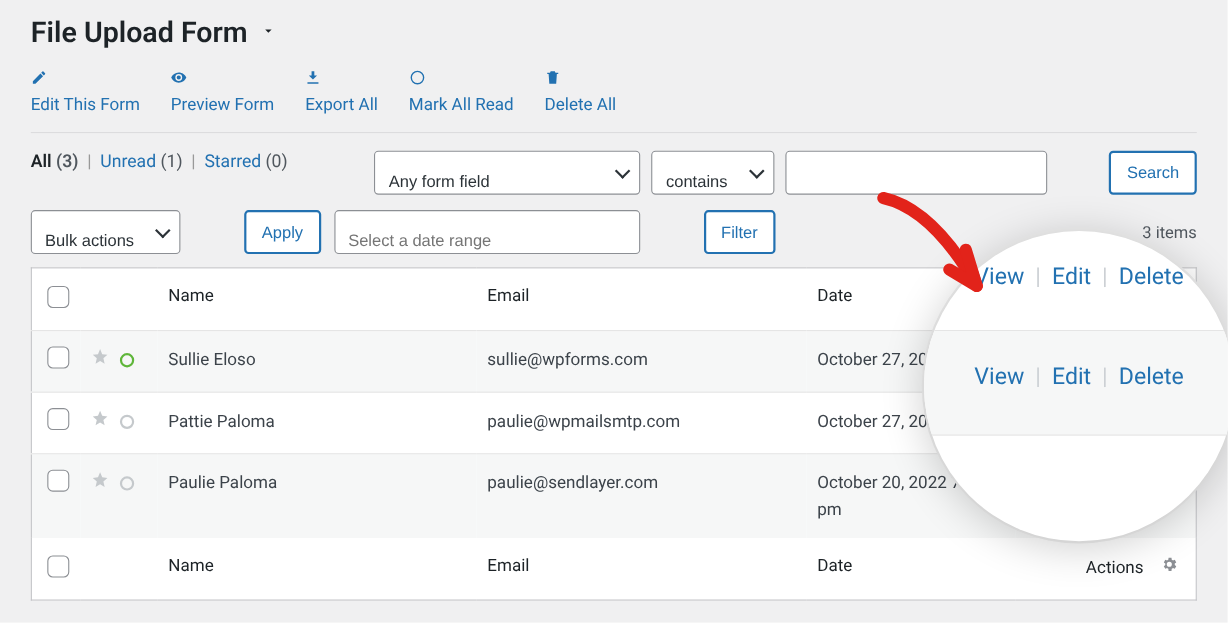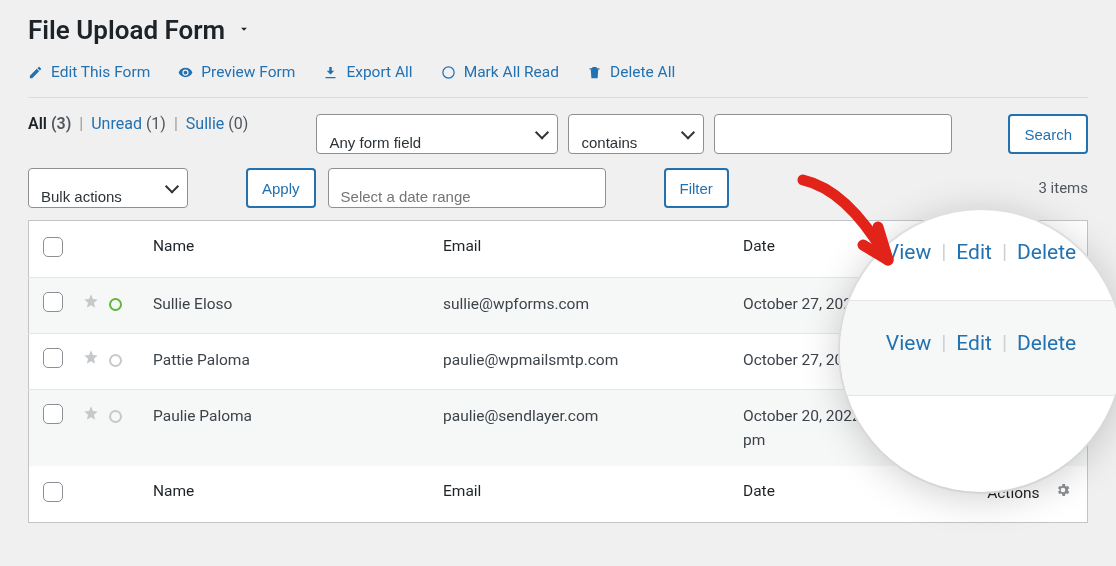--- a/index.html
+++ b/index.html
@@ -11,26 +11,26 @@
       color: #1d2327;
       position: relative;
     }
     .title-row { display: flex; align-items: center; gap: 12px; margin-bottom: 18px; }
     .title { font-size: 26px; font-weight: 600; color: #1d2327; }
     .chevron-down { font-size: 14px; color: #1d2327; cursor: pointer; }
 
     .action-links { display: flex; gap: 28px; margin-bottom: 16px; flex-wrap: wrap; }
     .action-link {
       display: inline-flex;
-      align-items: center;
       gap: 8px;
       color: #2271b1;
       text-decoration: none;
       font-size: 15.5px;
       cursor: pointer;
+      flex-direction: column;
     }
     .action-link svg { width: 15px; height: 15px; fill: #2271b1; flex: none; }
 
     .hr { border: none; border-top: 1px solid #dcdcde; margin-bottom: 16px; }
 
     .controls-row1 { display: flex; align-items: flex-start; gap: 10px; margin-bottom: 14px; }
     .status-links { display: flex; align-items: center; gap: 0; font-size: 16px; }
     .status-links .sep { color: #999; margin: 0 8px; }
     .status-link { color: #2271b1; cursor: pointer; }
     .status-link .count { color: #50575e; }
@@ -53,38 +53,38 @@
       content: "";
       position: absolute;
       right: 11px; top: 50%;
       width: 8px; height: 8px;
       border-right: 2px solid #2c3338;
       border-bottom: 2px solid #2c3338;
       transform: translateY(-65%) rotate(45deg);
       pointer-events: none;
     }
     .filter-field { width: 242px; }
-    .filter-cond { width: 136px; }
+    .filter-cond { width: 112px; }
     .filter-val { width: 238px; padding: 0 12px; }
 
     .btn-blue-outline {
       height: 40px;
       padding: 0 14px;
       border: 2px solid #2271b1;
       background: #fff;
       color: #2271b1;
       border-radius: 4px;
       font-size: 15px;
       font-weight: 400;
       cursor: pointer;
       margin-left: 46px;
     }
 
     .controls-row2 { display: flex; align-items: center; gap: 12px; margin-bottom: 12px; }
-    .bulk-select { width: 160px; }
+    .bulk-select { width: 136px; }
     .date-range { width: 278px; color: #6f7780; padding: 0 12px; }
     .items-count { margin-left: auto; color: #50575e; font-size: 15px; }
 
     .table { width: 100%; border-collapse: collapse; border: 1px solid #c3c4c7; background: #fff; }
     .table th, .table td { padding: 12px 10px; text-align: left; font-size: 15.5px; vertical-align: top; }
     .table th { font-weight: 400; color: #1d2327; padding-top: 16px; padding-bottom: 16px; }
     .table thead th:first-child, .table tfoot th:first-child { width: 36px; padding-left: 14px; }
     .table thead th.col-ind, .table tfoot th.col-ind { width: 70px; }
     .col-name { width: 290px; }
     .col-email { width: 300px; }
@@ -191,21 +191,21 @@
       <span>All</span>
       <span class="count">(3)</span>
     </span>
     <span class="sep">|</span>
     <span class="status-link">
       <span>Unread</span>
       <span class="count">(1)</span>
     </span>
     <span class="sep">|</span>
     <span class="status-link">
-      <span>Sullie</span>
+      <span>Starred</span>
       <span class="count">(0)</span>
     </span>
   </div>
 
   <div class="spacer"></div>
 
   <span class="select-wrap">
     <select class="filter-field">
       <option>Any form field</option>
     </select>

